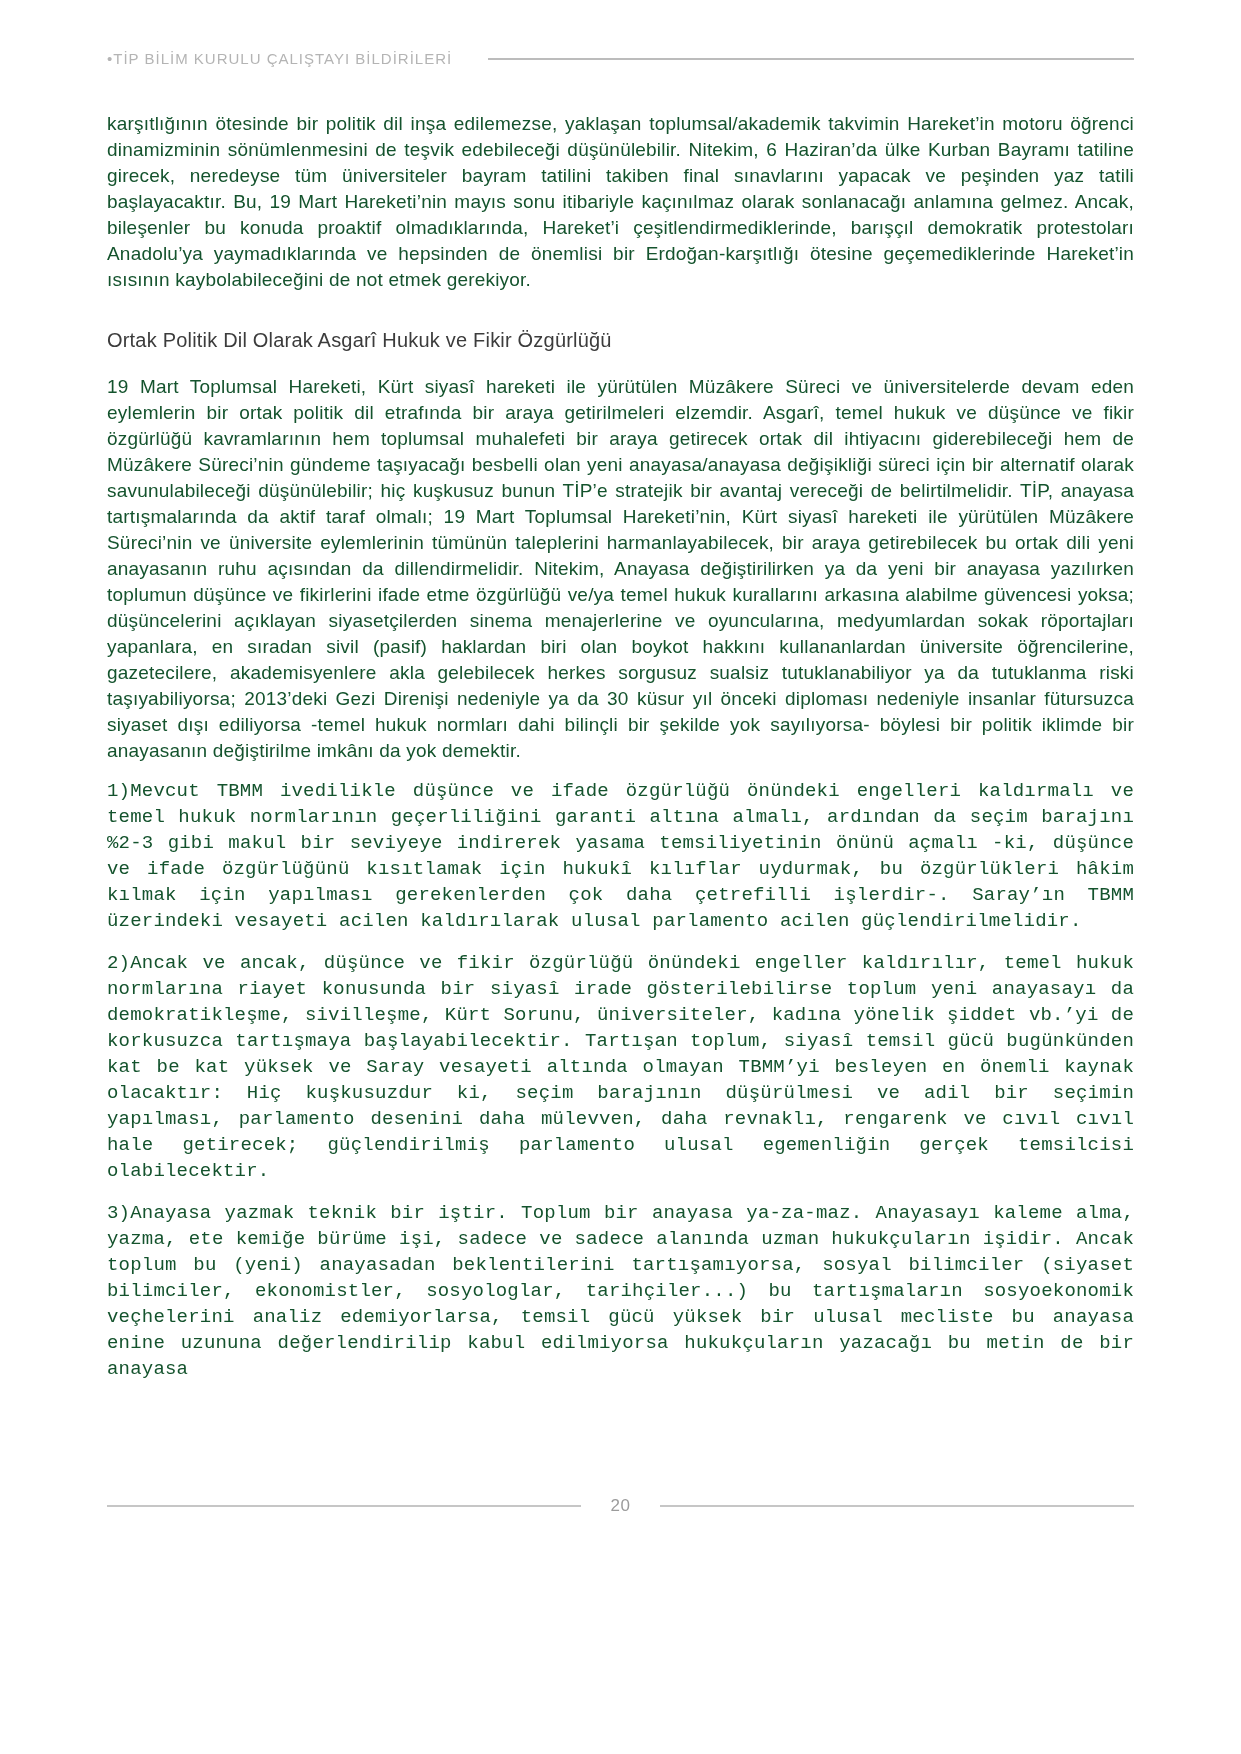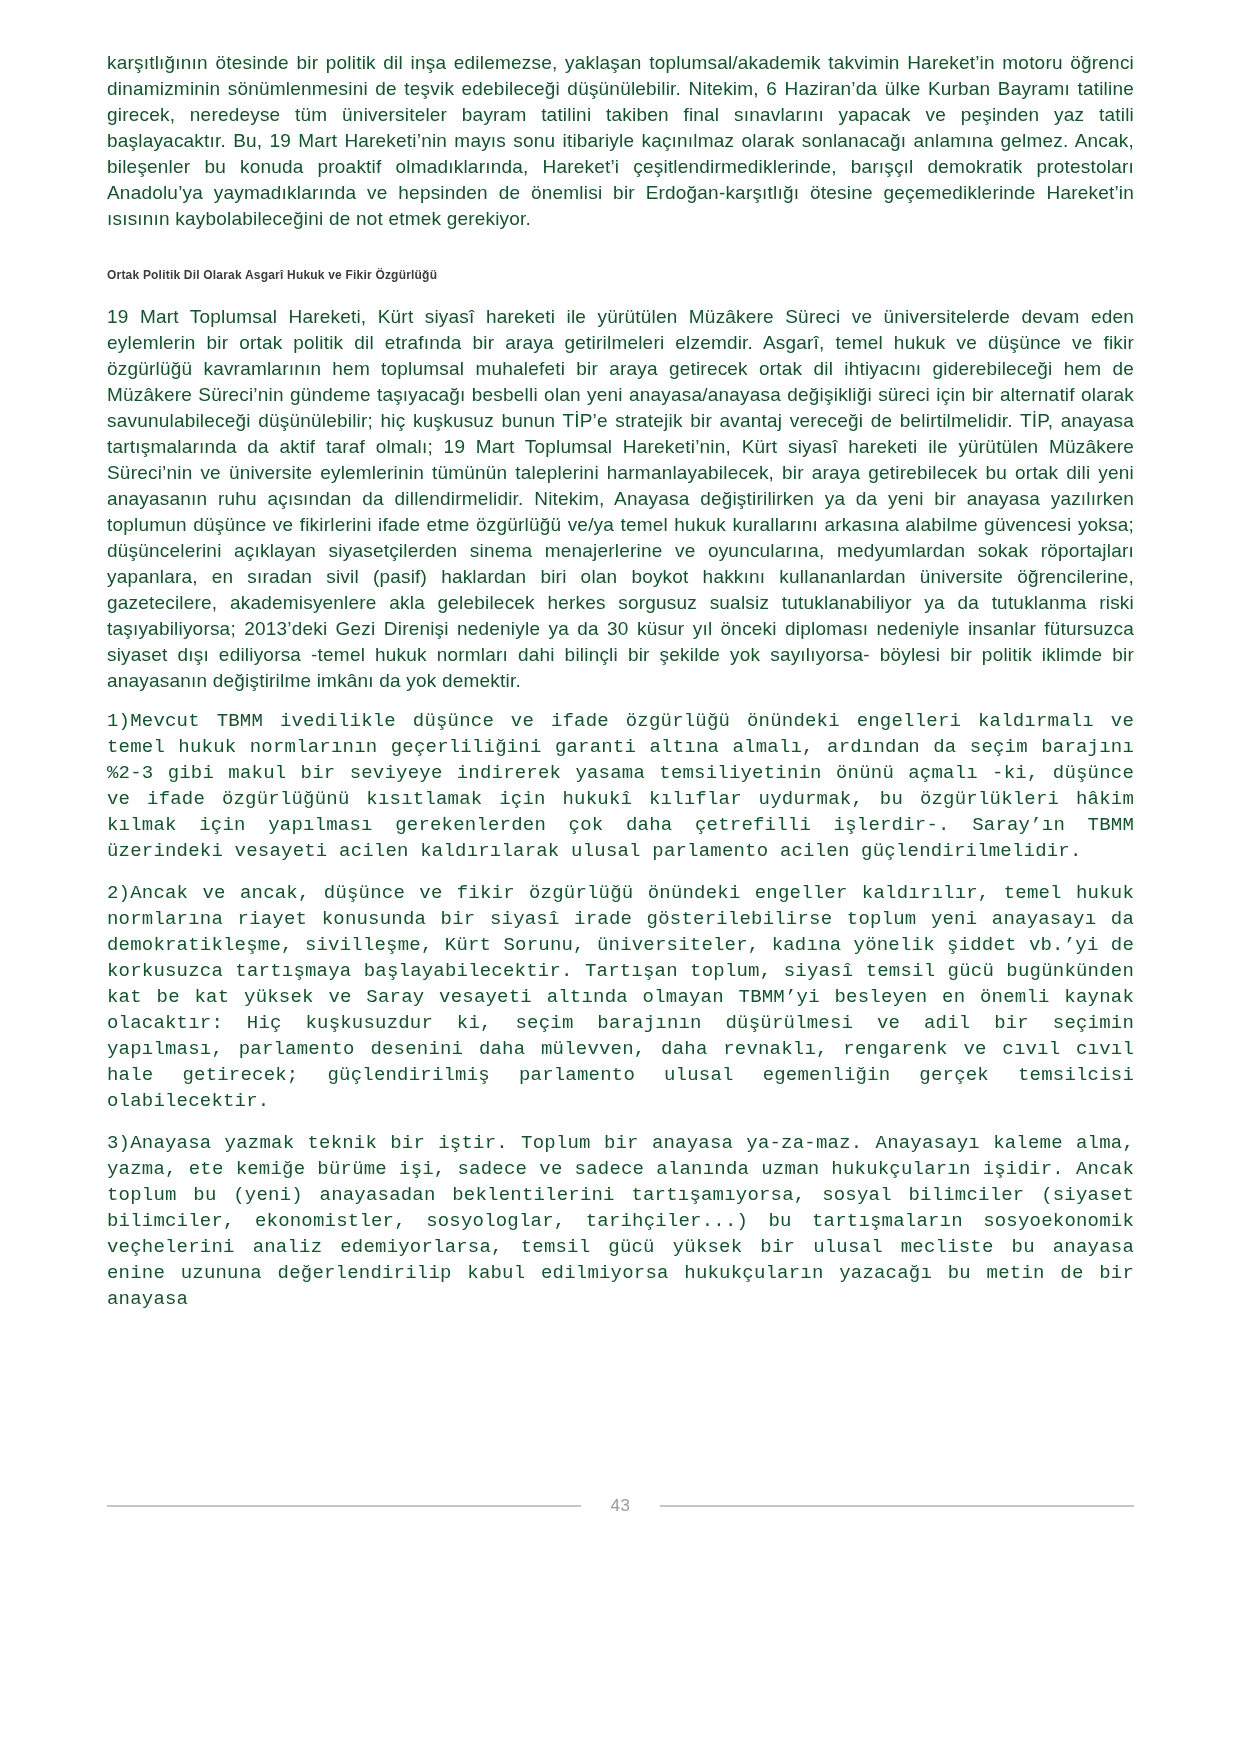--- a/index.html
+++ b/index.html
@@ -42,22 +42,22 @@
   }
   .para {
     font-size: 19px;
     line-height: 26px;
     letter-spacing: 0.2px;
     text-align: justify;
     margin: 0 0 14px 0;
     color: #14532d;
   }
   .section-heading {
-    font-size: 12px;
-    font-weight: bold;
+    font-size: 20px;
+    font-weight: normal;
     color: #3c3c3c;
     margin: 36px 0 22px 0;
     letter-spacing: 0.2px;
   }
   .numbered-item {
     margin-bottom: 16px;
     font-family: Liberation Mono, monospace;
   }
   .page-footer {
     position: absolute;
@@ -77,37 +77,41 @@
     color: #9b9b9b;
     font-size: 17px;
     letter-spacing: 0.5px;
   }
 </style>
 </head>
 <body>
 
 <div class="page">
 
+  <header class="page-header">
+    <span class="header-title">•TİP BİLİM KURULU ÇALIŞTAYI BİLDİRİLERİ</span>
+    <span class="header-rule"></span>
+  </header>
 
   <main class="page-body">
 
     <p class="para">karşıtlığının ötesinde bir politik dil inşa edilemezse, yaklaşan toplumsal/akademik takvimin Hareket’in motoru öğrenci dinamizminin sönümlenmesini de teşvik edebileceği düşünülebilir. Nitekim, 6 Haziran’da ülke Kurban Bayramı tatiline girecek, neredeyse tüm üniversiteler bayram tatilini takiben final sınavlarını yapacak ve peşinden yaz tatili başlayacaktır. Bu, 19 Mart Hareketi’nin mayıs sonu itibariyle kaçınılmaz olarak sonlanacağı anlamına gelmez. Ancak, bileşenler bu konuda proaktif olmadıklarında, Hareket’i çeşitlendirmediklerinde, barışçıl demokratik protestoları Anadolu’ya yaymadıklarında ve hepsinden de önemlisi bir Erdoğan-karşıtlığı ötesine geçemediklerinde Hareket’in ısısının kaybolabileceğini de not etmek gerekiyor.</p>
 
     <h2 class="section-heading">Ortak Politik Dil Olarak Asgarî Hukuk ve Fikir Özgürlüğü</h2>
 
     <p class="para">19 Mart Toplumsal Hareketi, Kürt siyasî hareketi ile yürütülen Müzâkere Süreci ve üniversitelerde devam eden eylemlerin bir ortak politik dil etrafında bir araya getirilmeleri elzemdir. Asgarî, temel hukuk ve düşünce ve fikir özgürlüğü kavramlarının hem toplumsal muhalefeti bir araya getirecek ortak dil ihtiyacını giderebileceği hem de Müzâkere Süreci’nin gündeme taşıyacağı besbelli olan yeni anayasa/anayasa değişikliği süreci için bir alternatif olarak savunulabileceği düşünülebilir; hiç kuşkusuz bunun TİP’e stratejik bir avantaj vereceği de belirtilmelidir. TİP, anayasa tartışmalarında da aktif taraf olmalı; 19 Mart Toplumsal Hareketi’nin, Kürt siyasî hareketi ile yürütülen Müzâkere Süreci’nin ve üniversite eylemlerinin tümünün taleplerini harmanlayabilecek, bir araya getirebilecek bu ortak dili yeni anayasanın ruhu açısından da dillendirmelidir. Nitekim, Anayasa değiştirilirken ya da yeni bir anayasa yazılırken toplumun düşünce ve fikirlerini ifade etme özgürlüğü ve/ya temel hukuk kurallarını arkasına alabilme güvencesi yoksa; düşüncelerini açıklayan siyasetçilerden sinema menajerlerine ve oyuncularına, medyumlardan sokak röportajları yapanlara, en sıradan sivil (pasif) haklardan biri olan boykot hakkını kullananlardan üniversite öğrencilerine, gazetecilere, akademisyenlere akla gelebilecek herkes sorgusuz sualsiz tutuklanabiliyor ya da tutuklanma riski taşıyabiliyorsa; 2013’deki Gezi Direnişi nedeniyle ya da 30 küsur yıl önceki diploması nedeniyle insanlar fütursuzca siyaset dışı ediliyorsa -temel hukuk normları dahi bilinçli bir şekilde yok sayılıyorsa- böylesi bir politik iklimde bir anayasanın değiştirilme imkânı da yok demektir.</p>
 
 
     <p class="para numbered-item">1)Mevcut TBMM ivedilikle düşünce ve ifade özgürlüğü önündeki engelleri kaldırmalı ve temel hukuk normlarının geçerliliğini garanti altına almalı, ardından da seçim barajını %2-3 gibi makul bir seviyeye indirerek yasama temsiliyetinin önünü açmalı -ki, düşünce ve ifade özgürlüğünü kısıtlamak için hukukî kılıflar uydurmak, bu özgürlükleri hâkim kılmak için yapılması gerekenlerden çok daha çetrefilli işlerdir-. Saray’ın TBMM üzerindeki vesayeti acilen kaldırılarak ulusal parlamento acilen güçlendirilmelidir.</p>
 
     <p class="para numbered-item">2)Ancak ve ancak, düşünce ve fikir özgürlüğü önündeki engeller kaldırılır, temel hukuk normlarına riayet konusunda bir siyasî irade gösterilebilirse toplum yeni anayasayı da demokratikleşme, sivilleşme, Kürt Sorunu, üniversiteler, kadına yönelik şiddet vb.’yi de korkusuzca tartışmaya başlayabilecektir. Tartışan toplum, siyasî temsil gücü bugünkünden kat be kat yüksek ve Saray vesayeti altında olmayan TBMM’yi besleyen en önemli kaynak olacaktır: Hiç kuşkusuzdur ki, seçim barajının düşürülmesi ve adil bir seçimin yapılması, parlamento desenini daha mülevven, daha revnaklı, rengarenk ve cıvıl cıvıl hale getirecek; güçlendirilmiş parlamento ulusal egemenliğin gerçek temsilcisi olabilecektir.</p>
 
     <p class="para numbered-item">3)Anayasa yazmak teknik bir iştir. Toplum bir anayasa ya-za-maz. Anayasayı kaleme alma, yazma, ete kemiğe bürüme işi, sadece ve sadece alanında uzman hukukçuların işidir. Ancak toplum bu (yeni) anayasadan beklentilerini tartışamıyorsa, sosyal bilimciler (siyaset bilimciler, ekonomistler, sosyologlar, tarihçiler...) bu tartışmaların sosyoekonomik veçhelerini analiz edemiyorlarsa, temsil gücü yüksek bir ulusal mecliste bu anayasa enine uzununa değerlendirilip kabul edilmiyorsa hukukçuların yazacağı bu metin de bir anayasa</p>
 
   </main>
 
   <footer class="page-footer">
     <span class="footer-rule"></span>
-    <span class="page-number">43</span>
+    <span class="page-number">20</span>
     <span class="footer-rule"></span>
   </footer>
 
 </div>
 
 </body></html>

